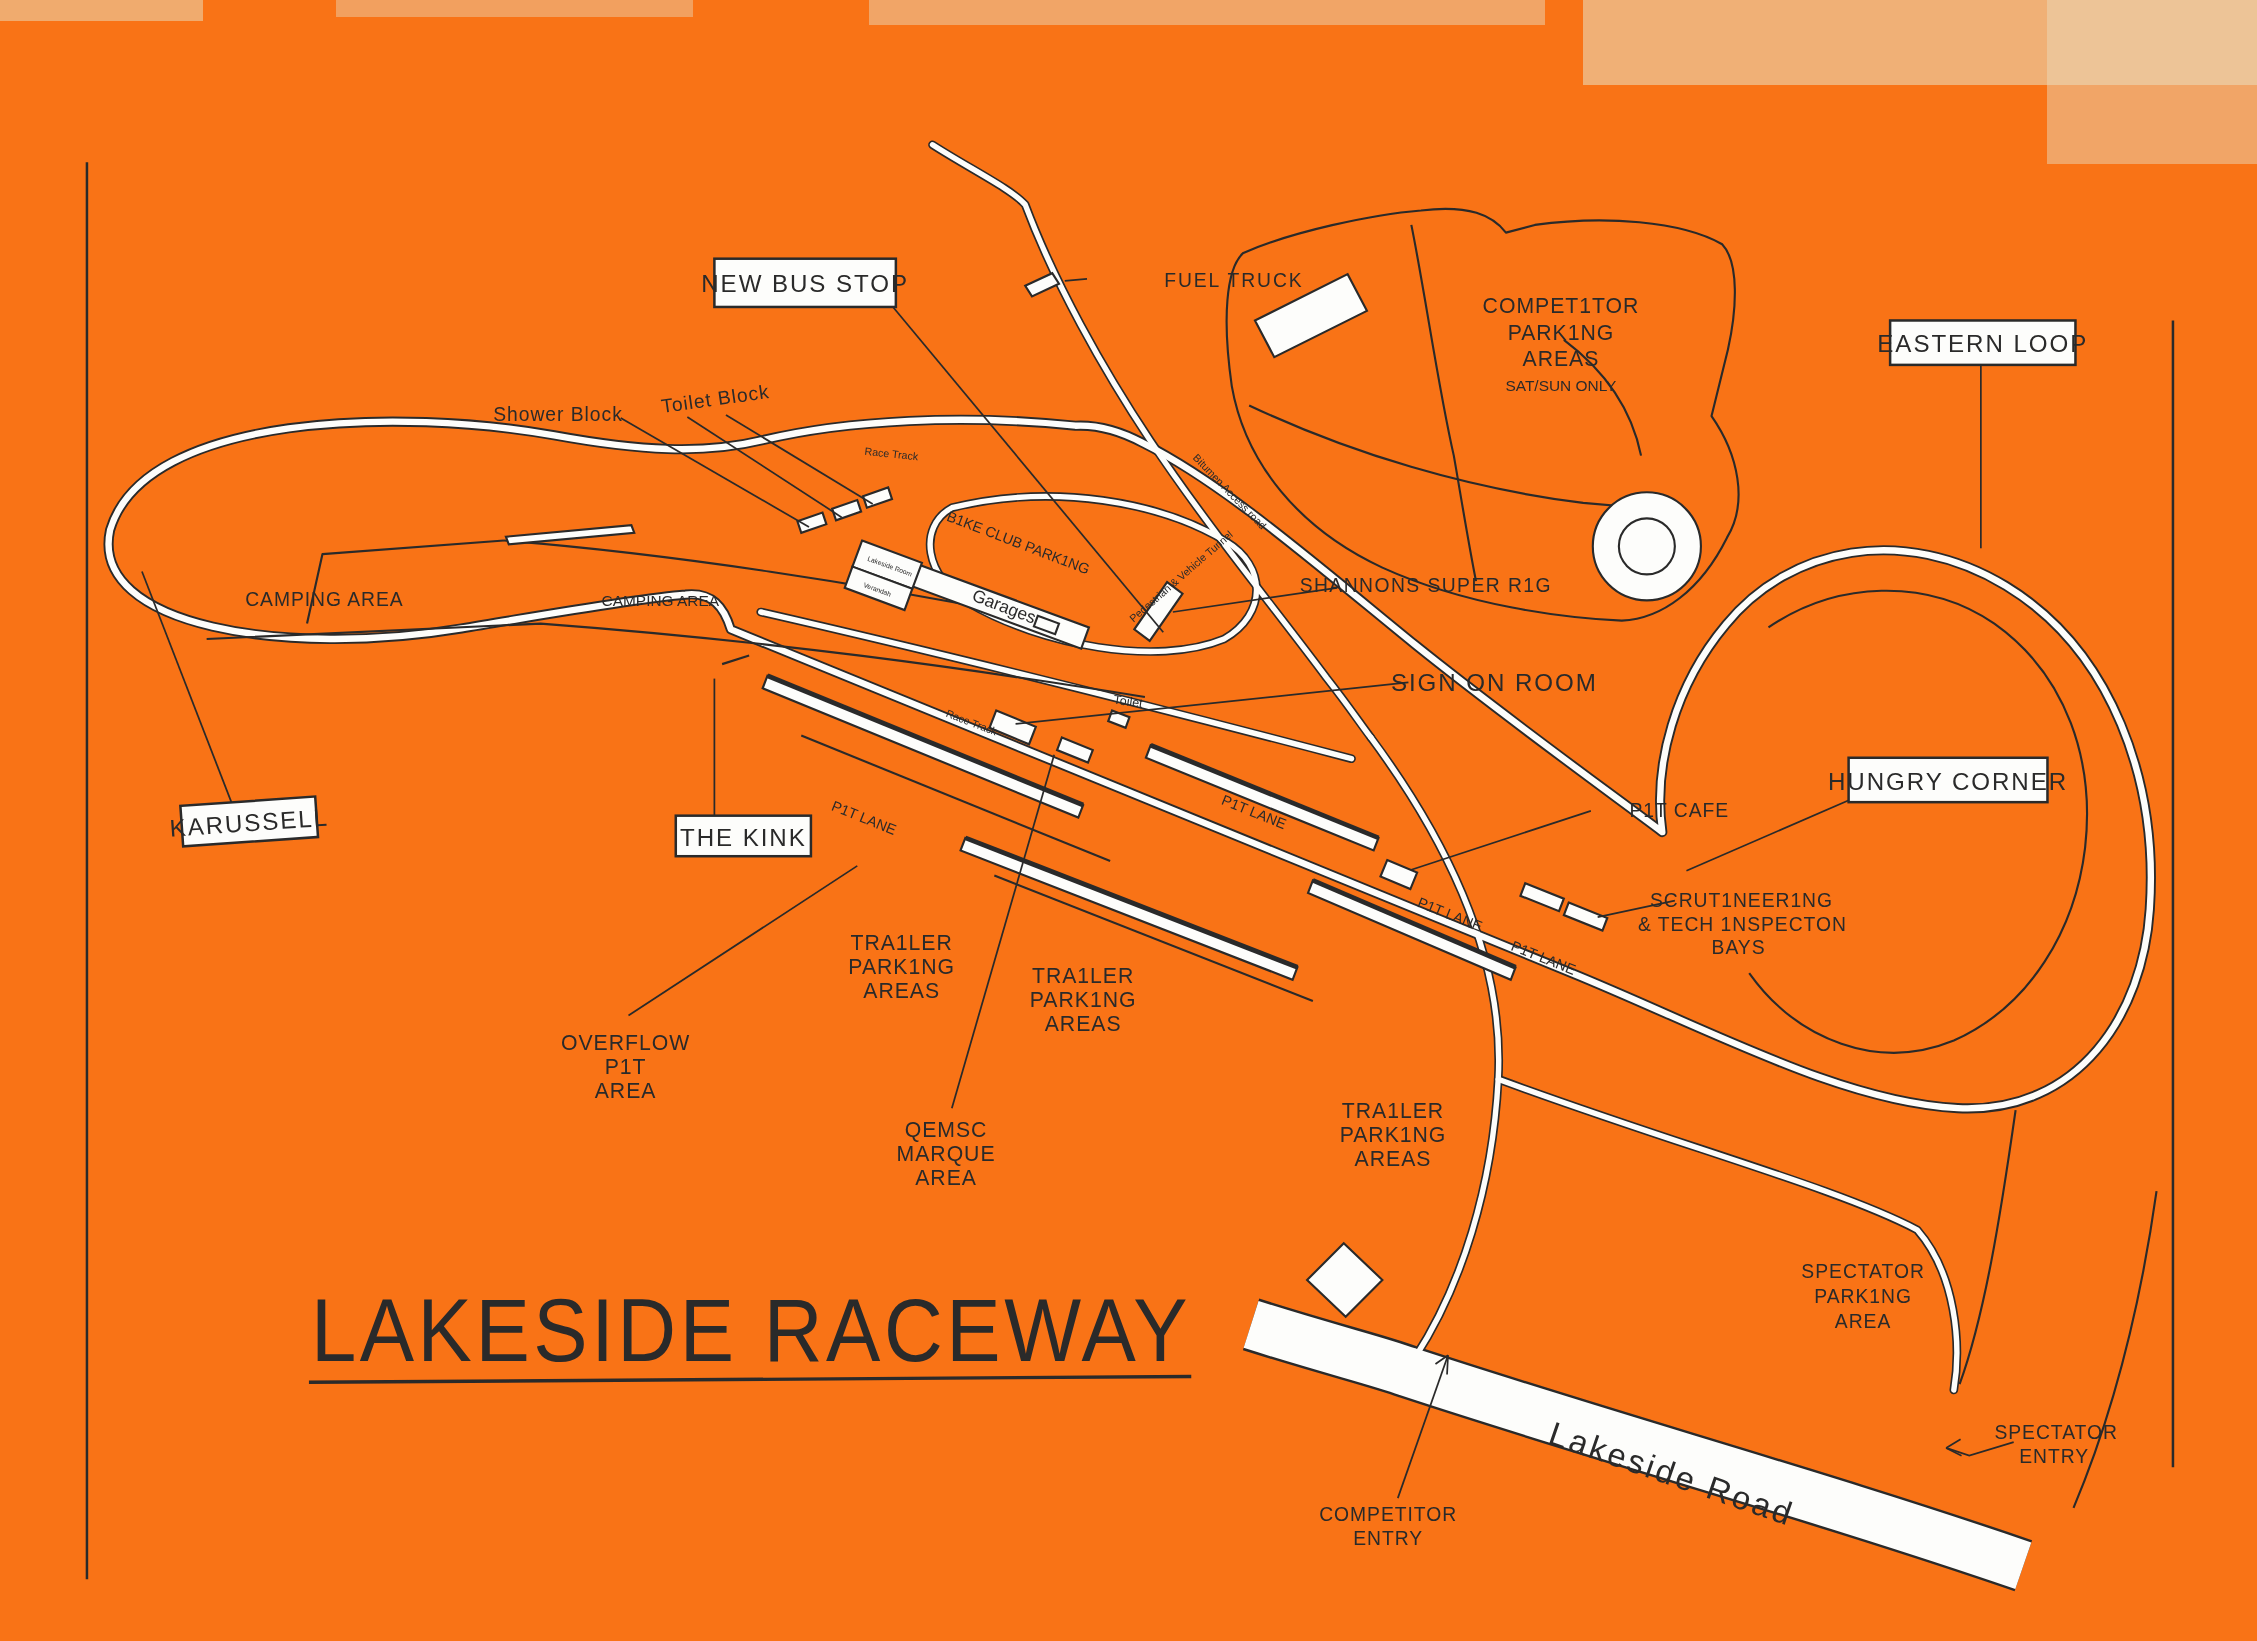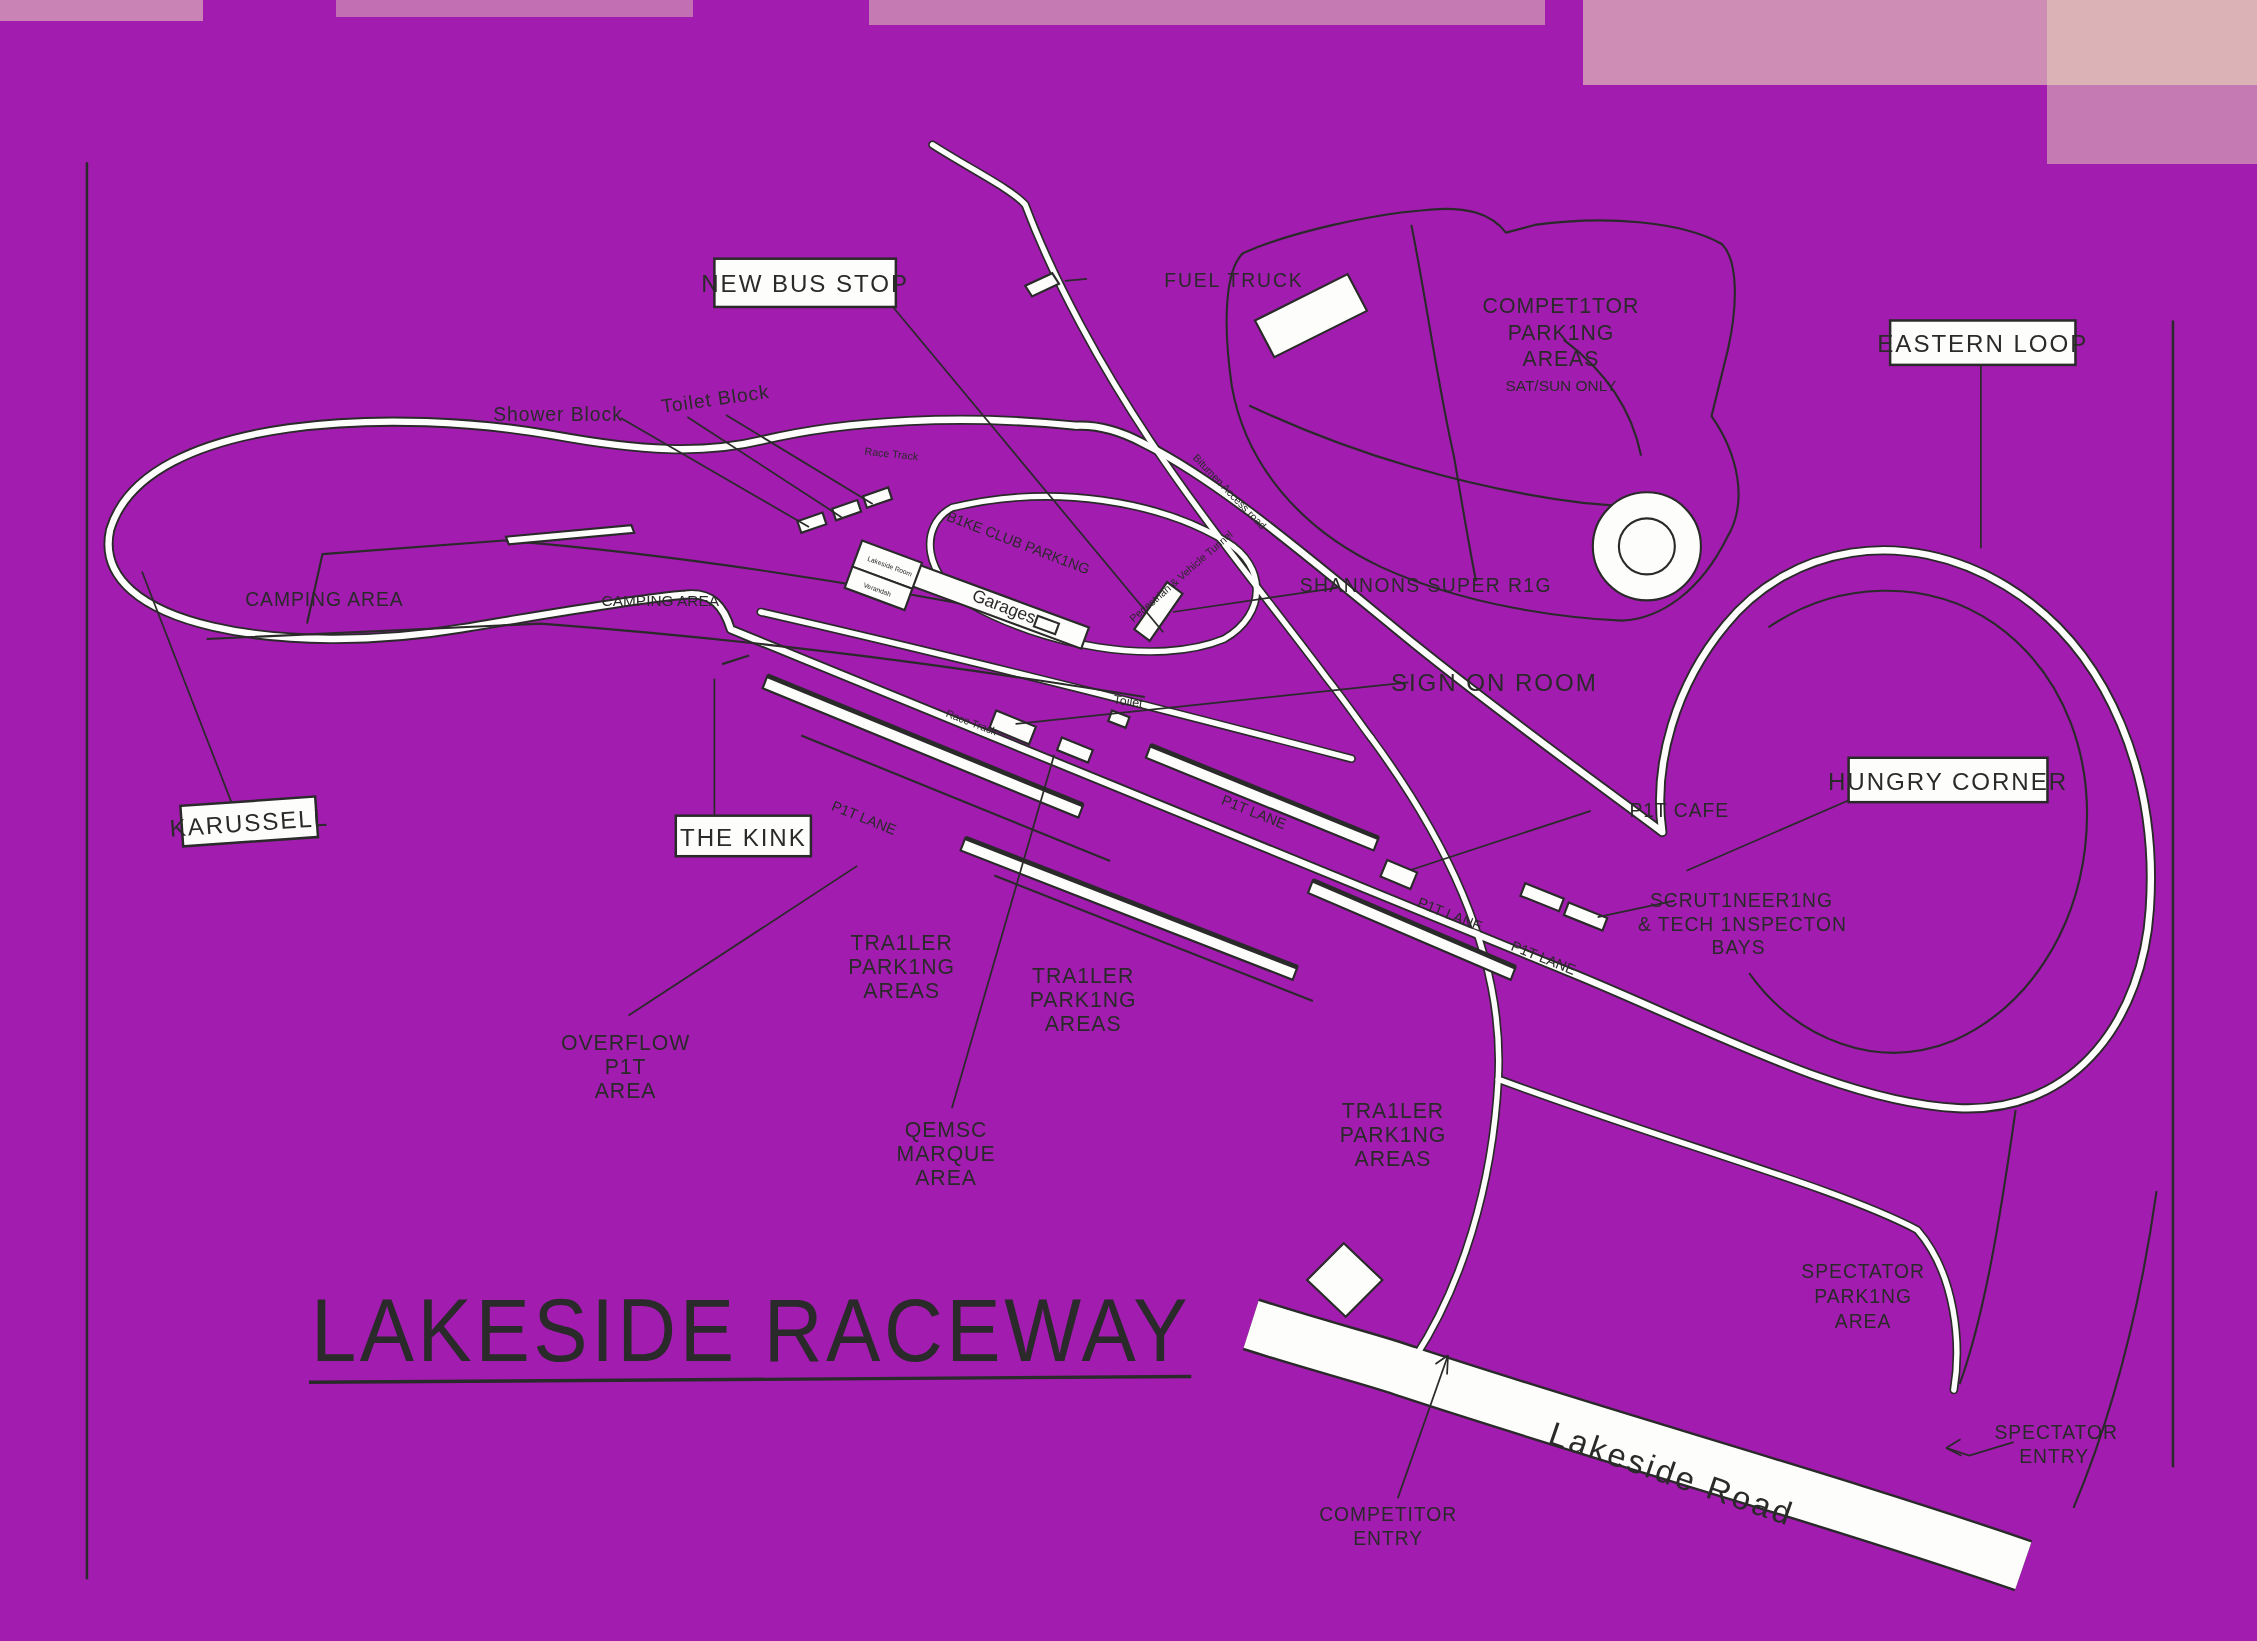--- a/index.html
+++ b/index.html
@@ -1,18 +1,18 @@
 <!DOCTYPE html>
 <html><head>
 <meta charset="utf-8">
 <style>
   html,body { margin:0; padding:0; background:#ffffff; }
   #page {
     position:relative; width:2257px; height:1641px;
-    background:#a21caf; overflow:hidden;
+    background:#f97316; overflow:hidden;
     font-family:"Liberation Sans", sans-serif;
   }
   svg { position:absolute; left:0; top:0; }
   
   .g-case  { fill:none; stroke:#2a2a2a; stroke-width:9;    stroke-linecap:round; stroke-linejoin:round; }
   .g-in    { fill:none; stroke:#fdfdfb; stroke-width:5.6;  stroke-linecap:round; stroke-linejoin:round; }
   .t-case  { fill:none; stroke:#2a2a2a; stroke-width:10.5; stroke-linecap:round; stroke-linejoin:round; }
   .t-in    { fill:none; stroke:#fdfdfb; stroke-width:6.6;  stroke-linecap:round; stroke-linejoin:round; }
   .r-case  { fill:none; stroke:#2a2a2a; stroke-width:56;   stroke-linecap:butt; }
   .r-in    { fill:none; stroke:#fdfdfb; stroke-width:51;   stroke-linecap:butt; }

